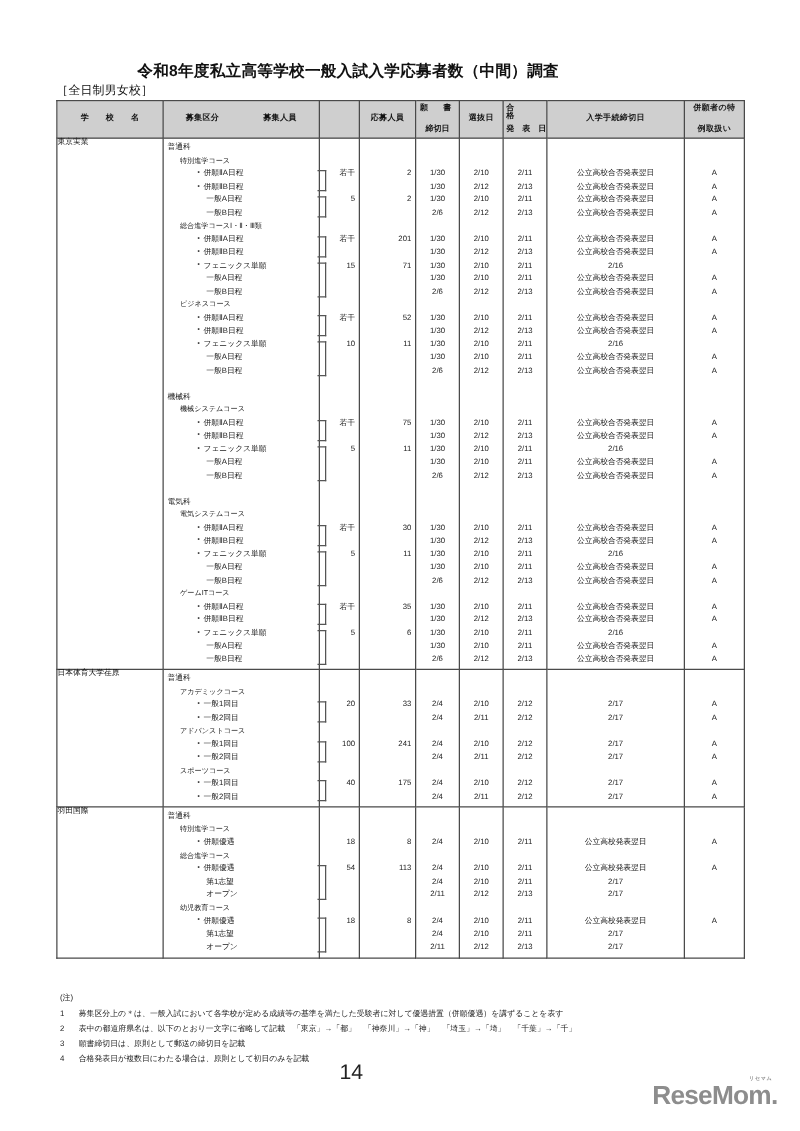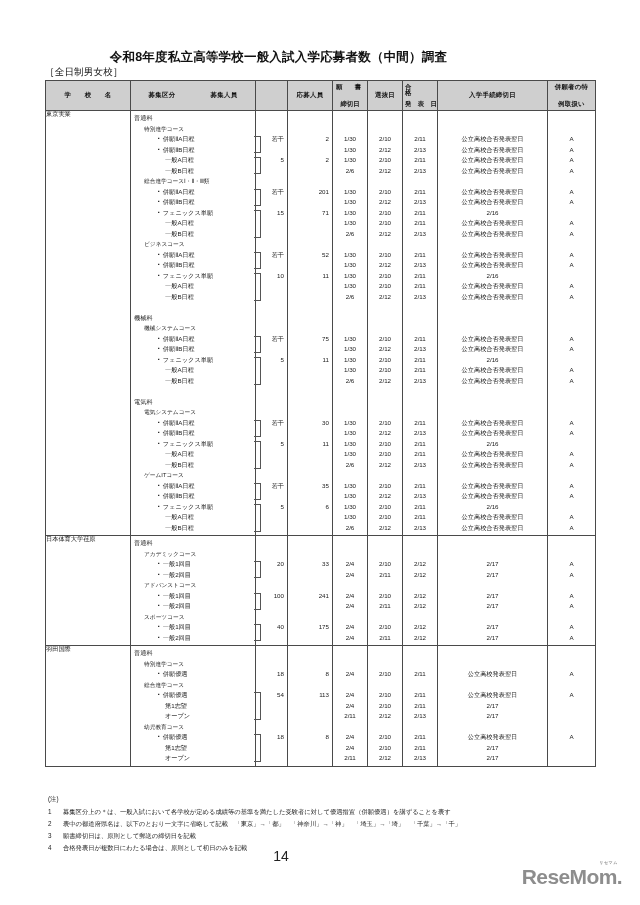--- a/index.html
+++ b/index.html
@@ -105,21 +105,21 @@
   .notes {
     position:absolute; left:48px; top:793px;
     font-size:6.3px; color:#1a1a1a; line-height:1.9;
   }
   .notes .nhead { margin-bottom:1px; }
   .notes .nline { white-space:nowrap; }
   .notes .nnum { display:inline-block; width:15px; }
 
   .pageno {
     position:absolute; left:0; top:848px; width:562px;
-    text-align:center; font-size:14px; color:#222;
+    text-align:center; font-size:17px; color:#222;
   }
 
   
   .logo {
     position:absolute; right:18px; top:866px;
     color:#8d8d8d;
     font-family:"Liberation Sans", sans-serif;
     font-weight:bold;
     font-size:21px;
     letter-spacing:-0.6px;

